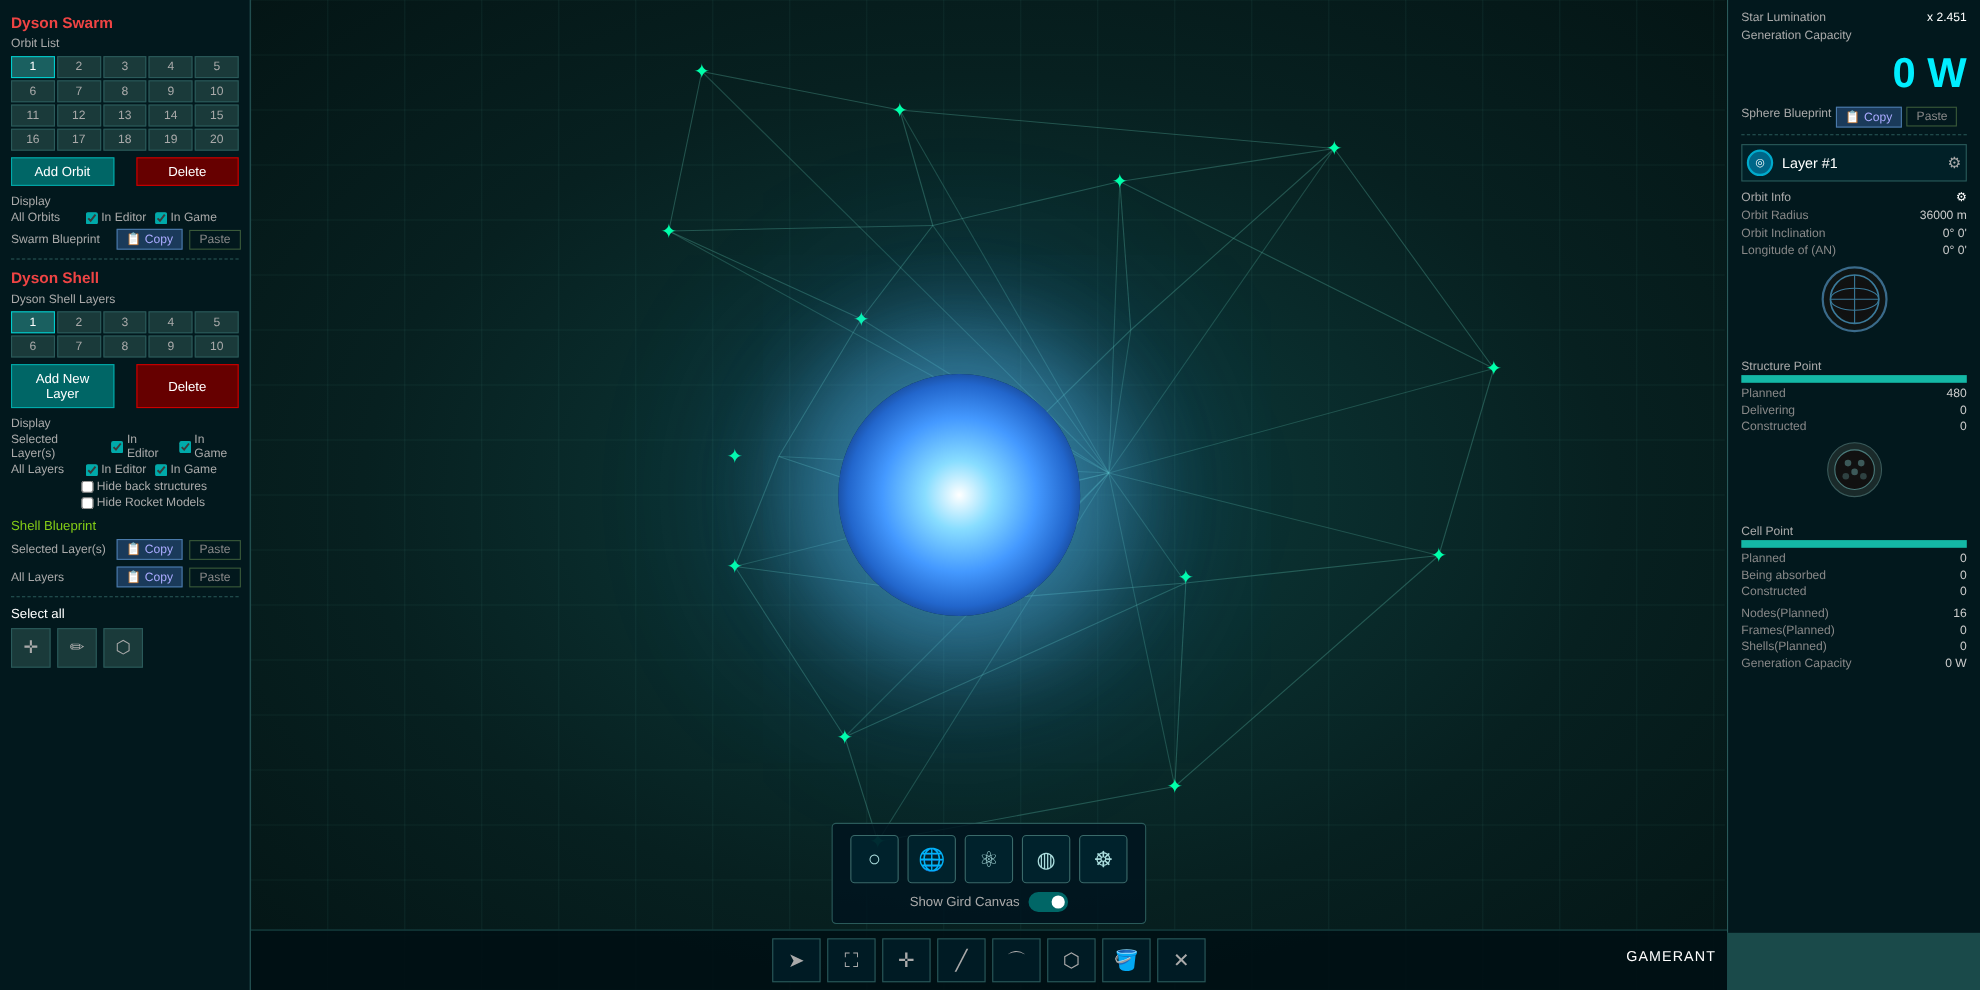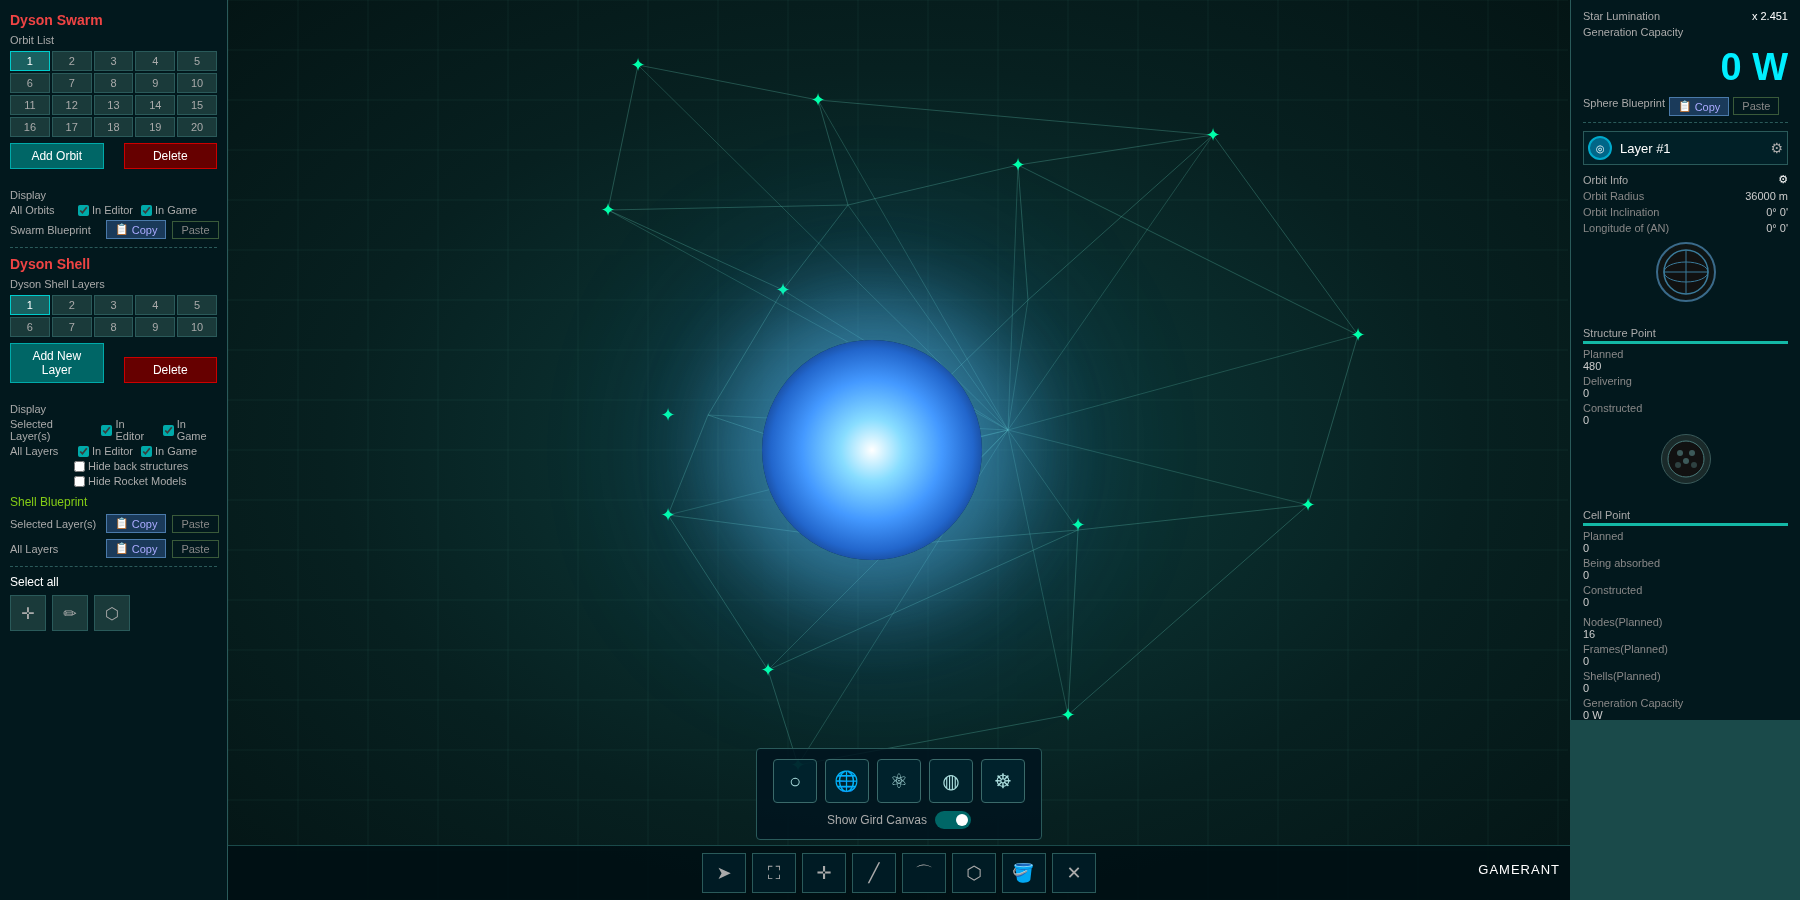--- a/index.html
+++ b/index.html
@@ -59,23 +59,22 @@
     }
     .num-btn.active {
       background: #1a6060;
       border-color: #00cccc;
       color: #fff;
     }
 
     .btn-row {
       display: flex;
       gap: 20px;
-      margin-bottom: 20px;
+      margin-bottom: 8px;
       margin-top: 6px;
-      align-items: flex-end;
     }
 
     .btn-cyan {
       background: #006666;
       border: 1px solid #00aaaa;
       color: #fff;
       padding: 5px 12px;
       font-size: 12px;
       cursor: pointer;
       flex: 1;
@@ -304,21 +303,21 @@
       cursor: pointer;
       color: #aaa;
       font-size: 18px;
     }
 
     
     .right-panel {
       width: 230px;
       min-width: 230px;
       background: rgba(0,20,25,0.92);
-      height: 720px;
+      height: 848px;
       overflow-y: auto;
       padding: 10px 12px;
       border-left: 1px solid #2a5a5a;
       z-index: 10;
     }
 
     .right-label {
       color: #aaa;
       font-size: 11px;
     }
@@ -386,30 +385,29 @@
     }
 
     .stat-section {
       margin: 8px 0;
     }
 
     .stat-title {
       color: #aaa;
       font-size: 11px;
       margin-bottom: 4px;
-      border-bottom: 3px solid #14b8a6;
+      border-bottom: 7px solid #14b8a6;
       padding-bottom: 2px;
       margin-top: 25px;
     }
 
     .stat-row {
       display: flex;
       justify-content: space-between;
       margin-bottom: 3px;
-      flex-direction: column;
     }
 
     .stat-key {
       color: #888;
       font-size: 11px;
     }
 
     .stat-val {
       color: #ccc;
       font-size: 11px;

